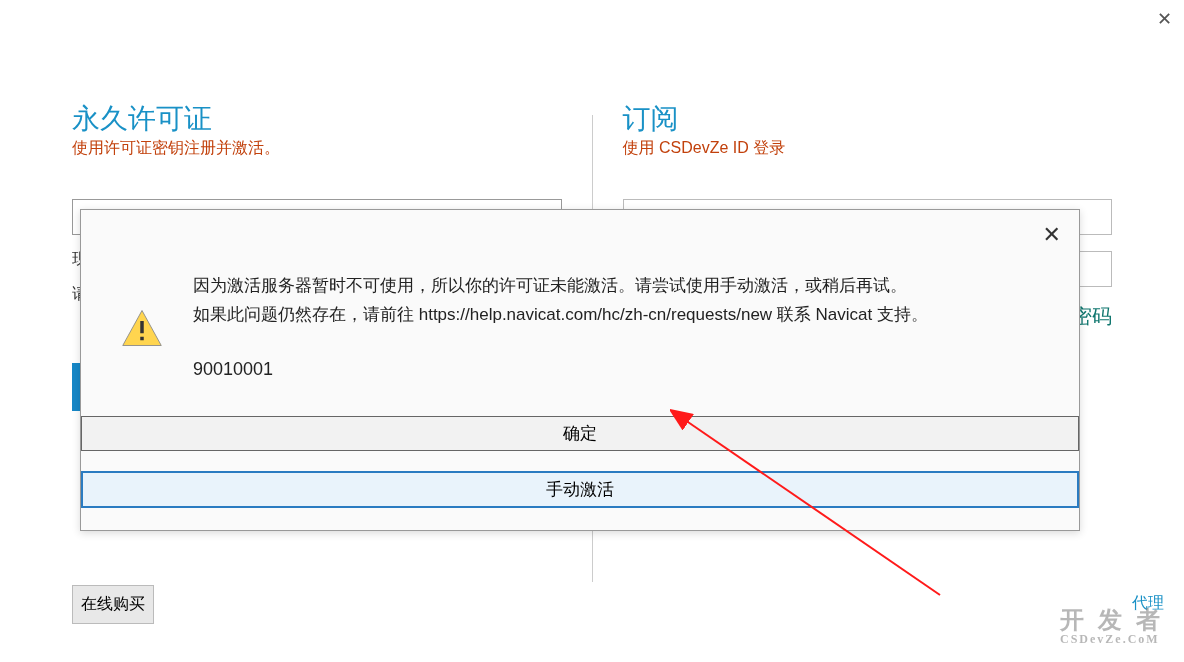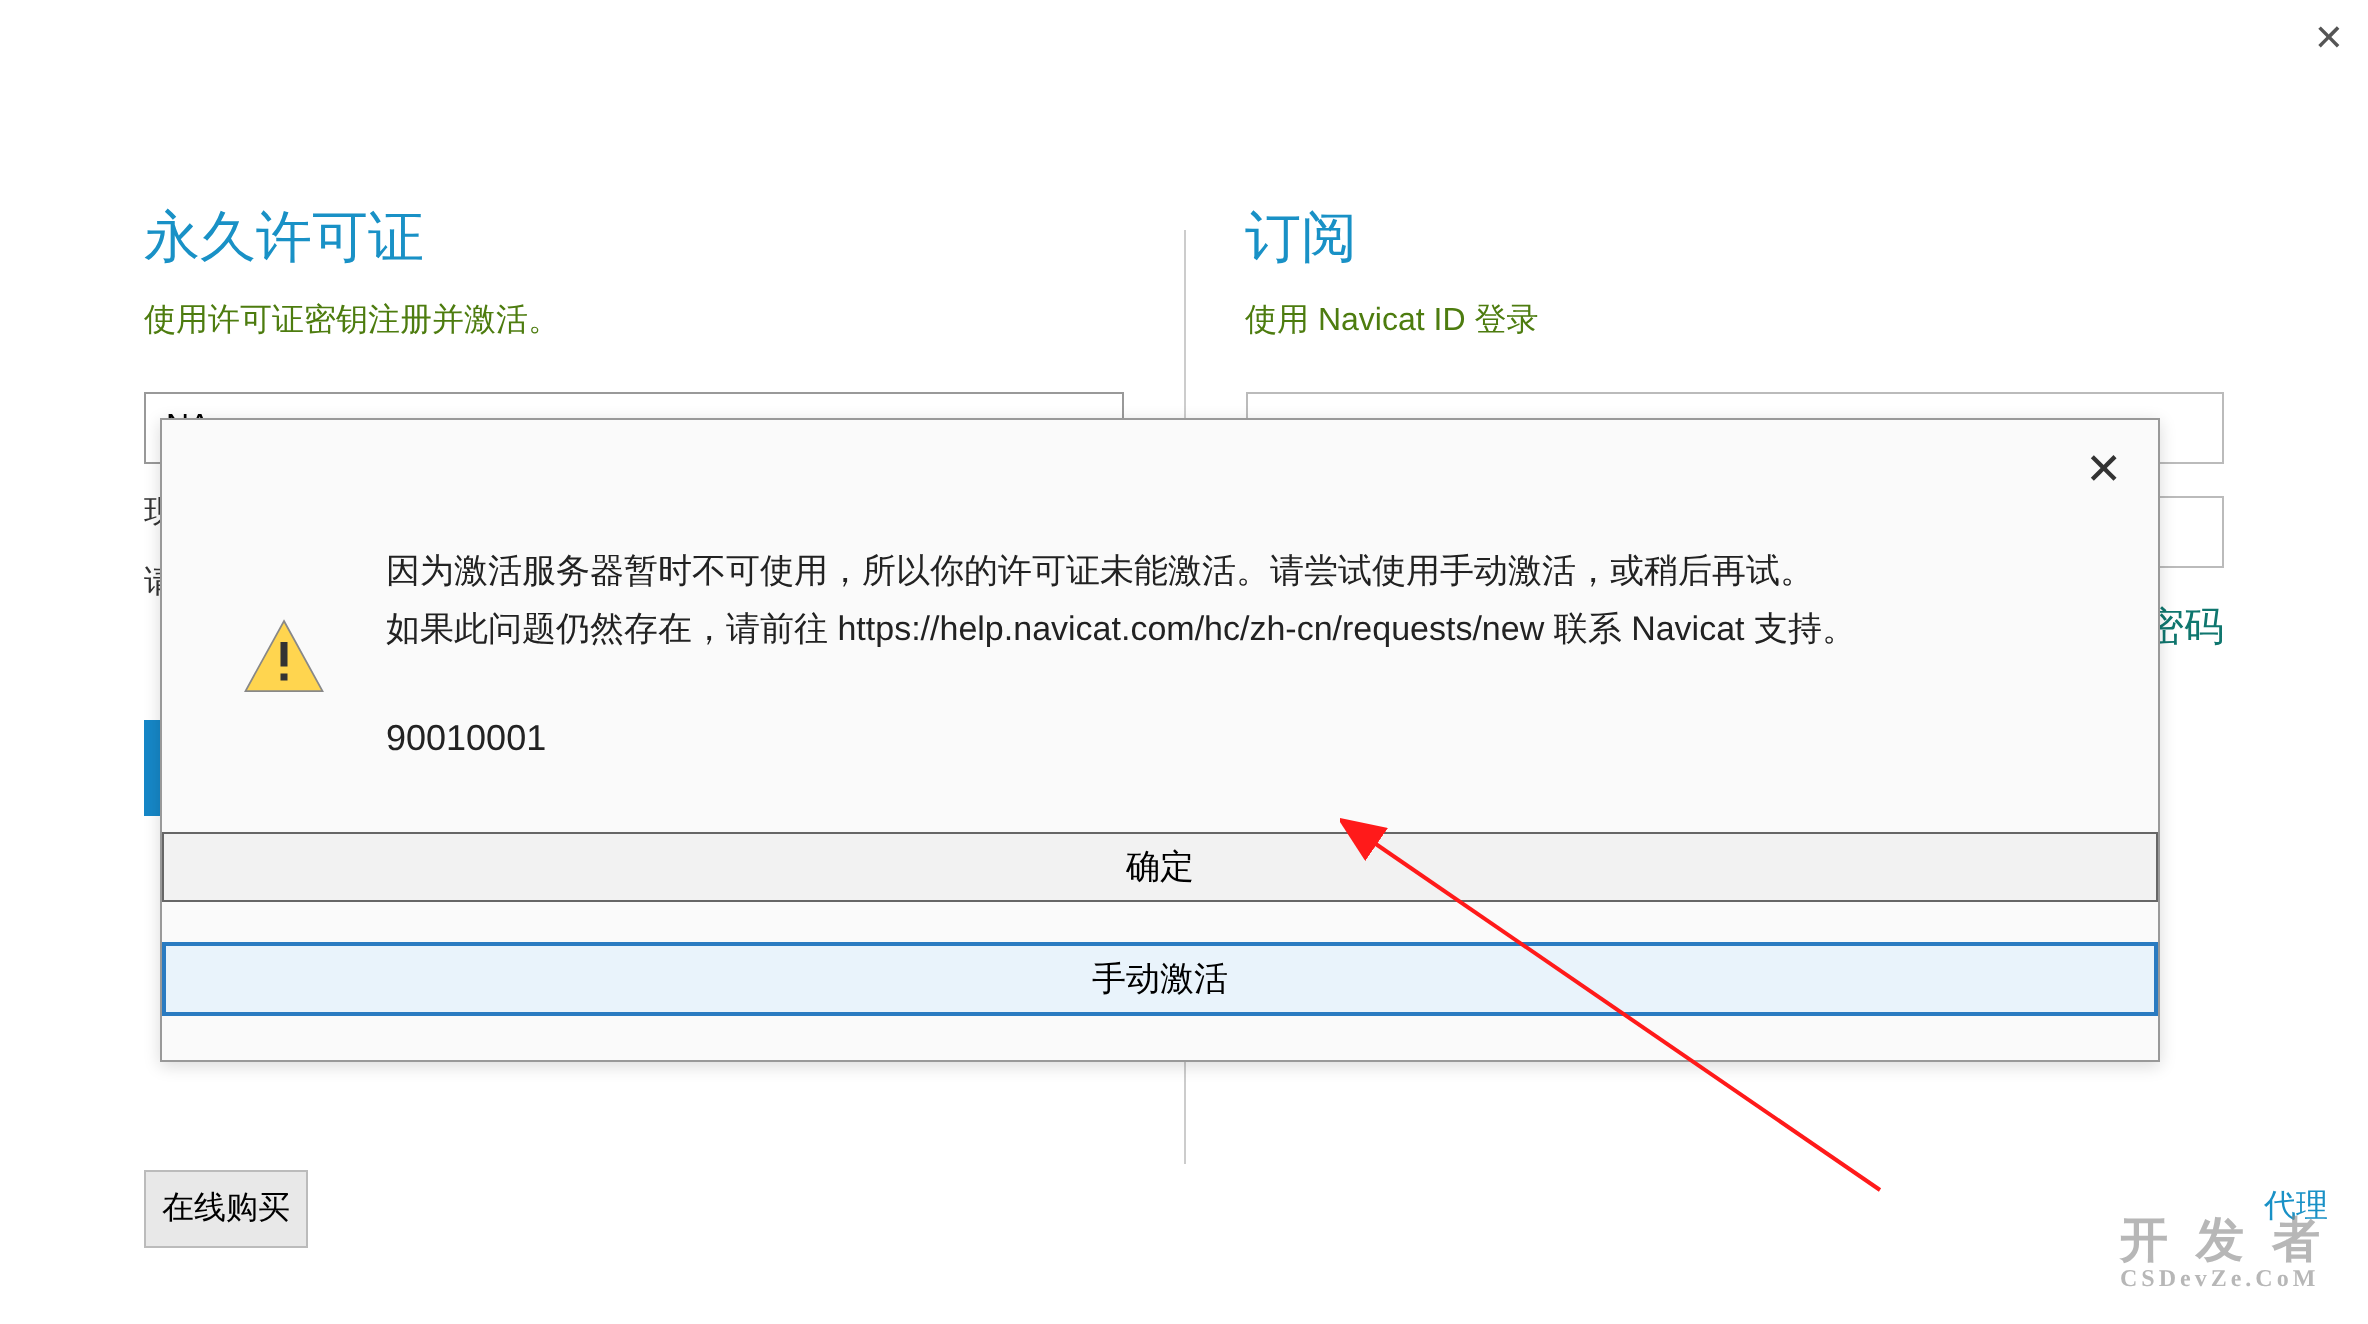--- a/index.html
+++ b/index.html
@@ -46,26 +46,25 @@
     .divider {
       width: 1px;
       background: #cccccc;
       margin-top: 15px;
       align-self: stretch;
     }
     .section-title {
       color: #1991c6;
       font-size: 28px;
       font-weight: normal;
-      margin-bottom: 12px;
     }
     .section-subtitle {
-      color: #4d7c0f;
-      font-size: 16px;
-      margin-bottom: 25px;
+      color: #c2410c;
+      font-size: 16px;
+      margin-bottom: 40px;
     }
     .key-input {
       width: 100%;
       height: 36px;
       border: 1px solid #999;
       padding: 0 10px;
       font-size: 16px;
       background: #fff;
     }
     .after-key-line {
@@ -220,21 +219,21 @@
       <input class="key-input" type="text" value="NA" style="">
       <div class="after-key-line">现在</div>
       <div class="after-key-line">请在</div>
       <button class="activate-btn"></button>
     </div>
 
     <div class="divider"></div>
 
     <div class="right-pane">
       <div class="section-title">订阅</div>
-      <div class="section-subtitle">使用 Navicat ID 登录</div>
+      <div class="section-subtitle">使用 CSDevZe ID 登录</div>
       <input class="sub-input" type="text" style="">
       <input class="sub-input" type="password" style="">
       <a href="#" class="forgot-link">密码</a>
     </div>
   </div>
 
   <button class="bottom-btn">在线购买</button>
 
   <div class="watermark2">代理</div>
   <div class="watermark">

